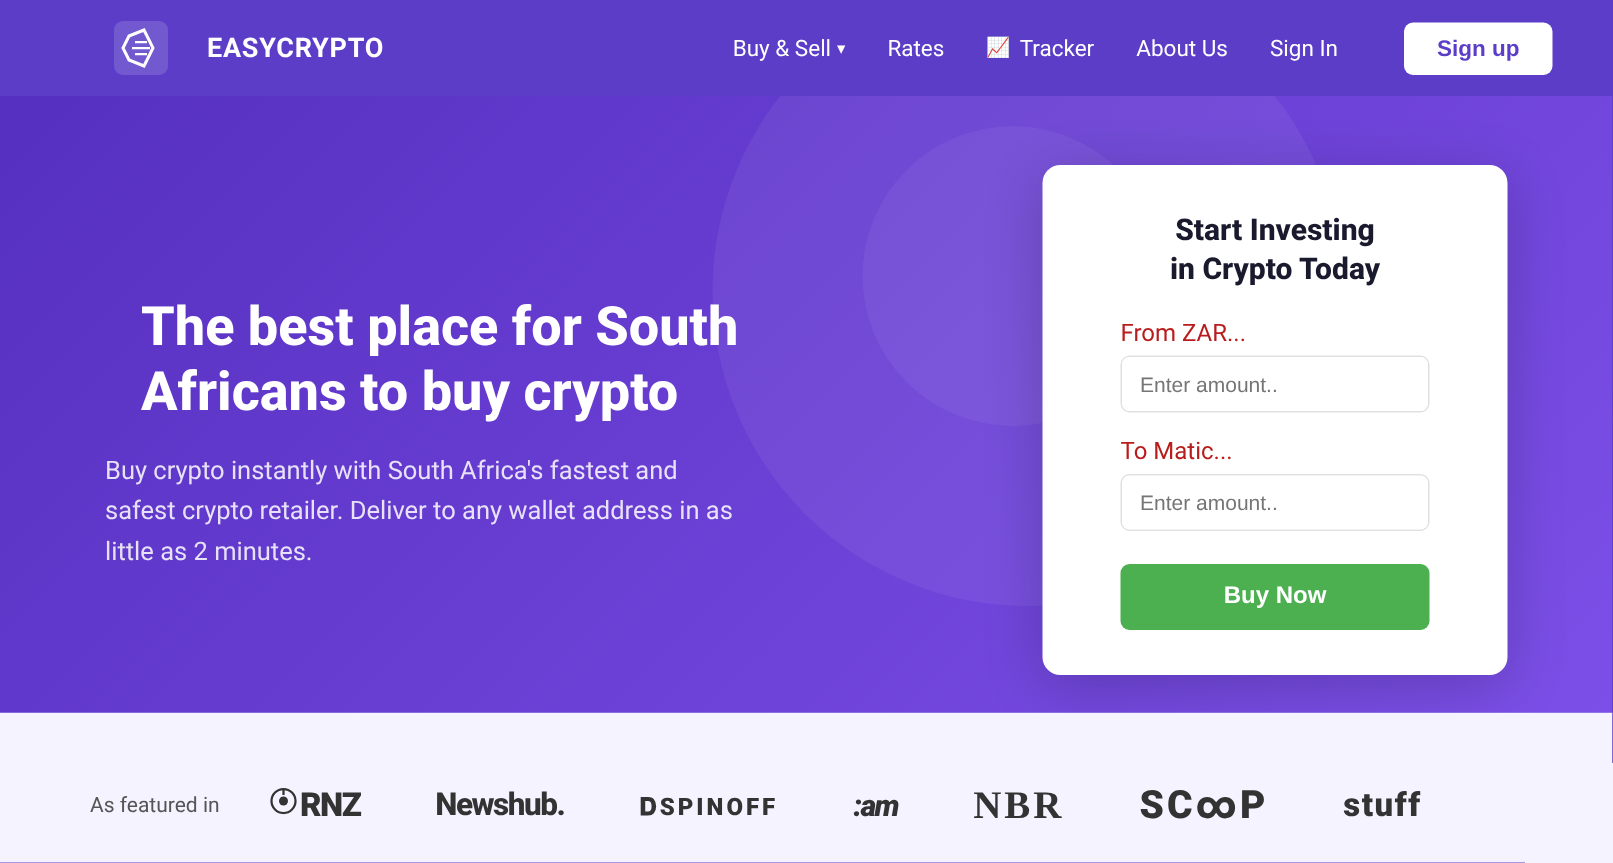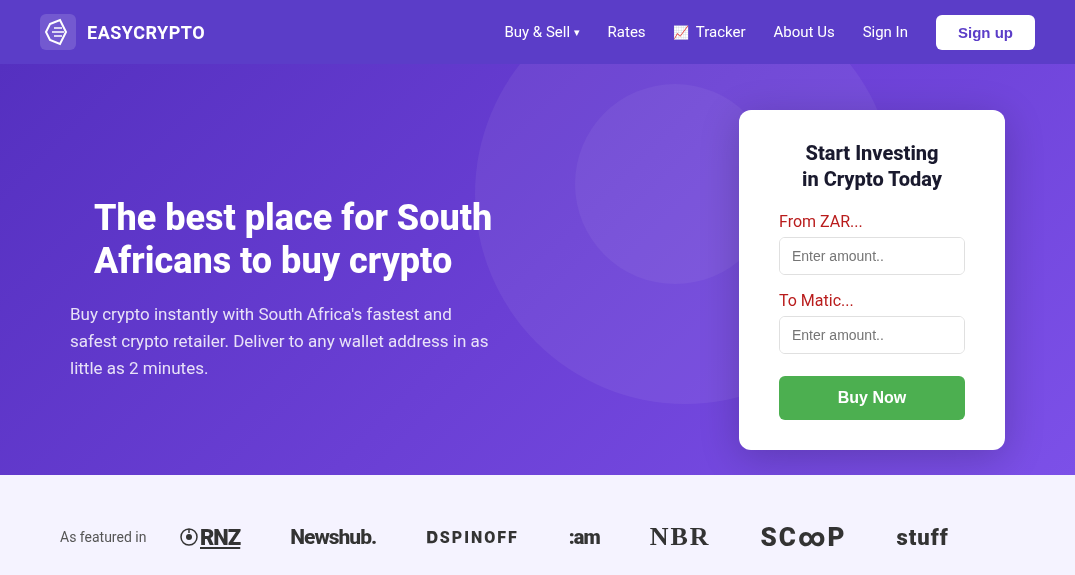--- a/index.html
+++ b/index.html
@@ -18,21 +18,22 @@
       align-items: center;
       justify-content: space-between;
       padding: 0 40px;
       height: 64px;
       position: relative;
       z-index: 10;
     }
     .logo-area {
       display: flex;
       align-items: center;
-      gap: 11px;
+      gap: 26px;
+      margin-left: 36px;
     }
     .logo-icon {
       width: 36px;
       height: 36px;
     }
     .logo-text {
       color: white;
       font-size: 18px;
       font-weight: 700;
       letter-spacing: 0.5px;
@@ -62,20 +63,21 @@
     }
     .nav-signup {
       background: white;
       color: #5b3dc8;
       border: none;
       border-radius: 6px;
       padding: 9px 22px;
       font-size: 15px;
       font-weight: 600;
       cursor: pointer;
+      margin-left: 16px;
     }
     .tracker-icon {
       font-size: 13px;
       margin-right: 2px;
     }
     .hero-left {
       flex: 1;
       max-width: 480px;
       z-index: 2;
     }
@@ -91,22 +93,22 @@
       color: rgba(255,255,255,0.85);
       font-size: 17px;
       line-height: 1.6;
       max-width: 420px;
     }
 
     
     .invest-card {
       background: white;
       border-radius: 12px;
-      padding: 30px 40px;
-      width: 266px;
+      padding: 30px 52px;
+      width: 310px;
       box-shadow: 0 8px 40px rgba(0,0,0,0.2);
       z-index: 2;
       position: relative;
       top: -10px;
     }
     .card-title {
       font-size: 20px;
       font-weight: 800;
       color: #1a1a2e;
       text-align: center;
@@ -275,27 +277,27 @@
       </div>
 
       <button class="buy-now-btn">Buy Now</button>
     </div>
   </div>
 </div>
 
 <div class="featured-bar">
   <span class="featured-label">As featured in</span>
   <div class="featured-logos">
-    <span class="featured-logo rnz" style="font-size:22px; display:flex; align-items:center; gap:2px;text-decoration:underline;">
+    <span class="featured-logo rnz" style="font-size:22px; display:flex; gap:2px;">
       <svg width="18" height="18" viewBox="0 0 18 18" style="vertical-align:middle;">
           <circle cx="9" cy="9" r="8" fill="none" stroke="#333" stroke-width="1.5"></circle>
           <circle cx="9" cy="9" r="3" fill="#333"></circle>
           <line x1="9" y1="1" x2="9" y2="5" stroke="#333" stroke-width="1.5"></line>
         </svg>RNZ
     </span>
     <span class="featured-logo newshub">Newshub.</span>
     <span class="featured-logo spinoff" style="font-size:16px; letter-spacing:2px;">𝐃SPINOFF</span>
-    <span class="featured-logo iamshow" style="font-size:20px; font-weight:900; letter-spacing:-1px;">:am</span>
+    <span class="featured-logo iamshow" style="font-size:20px; font-weight:900; letter-spacing:-1px;font-style:italic;">:am</span>
     <span class="featured-logo nbr">NBR</span>
     <span class="featured-logo scoop">SC∞P</span>
     <span class="featured-logo stuff">stuff</span>
   </div>
 </div>
 
 </body></html>

